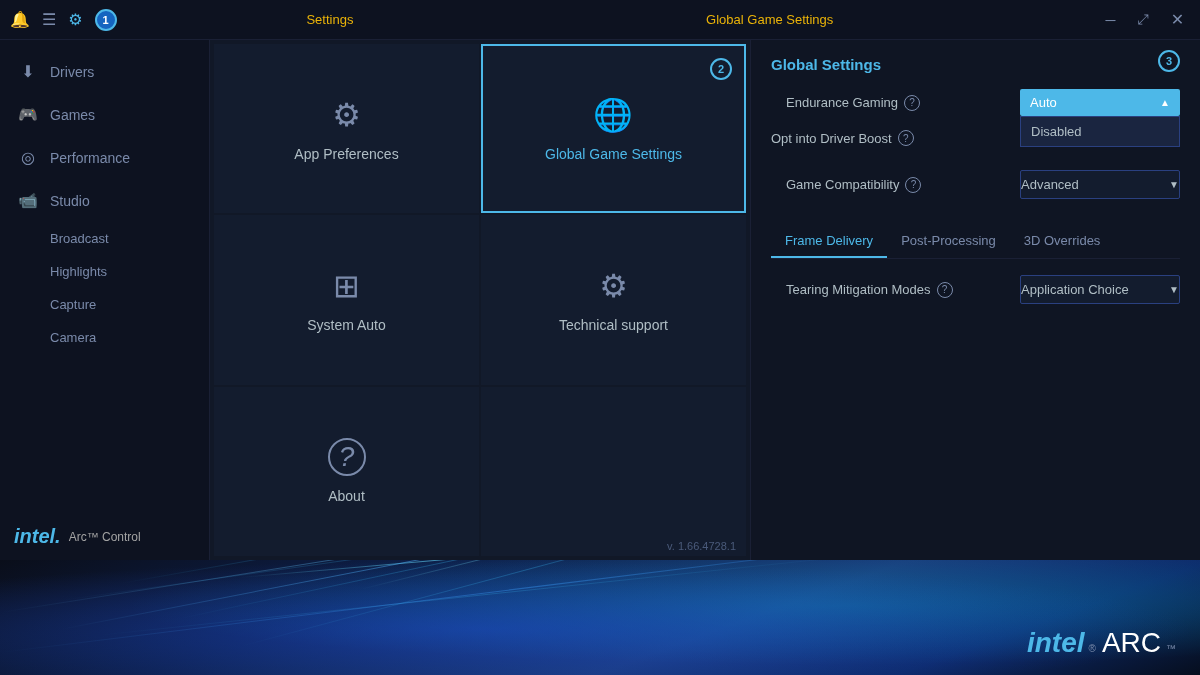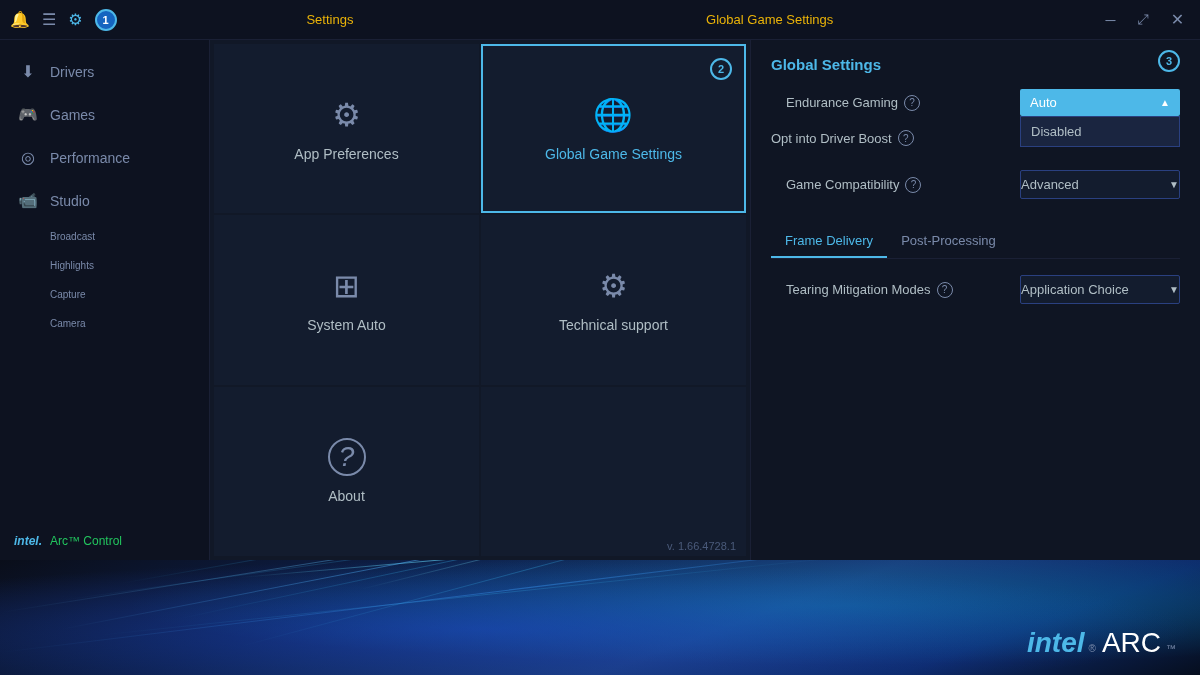--- a/index.html
+++ b/index.html
@@ -103,42 +103,42 @@
       width: 20px;
       text-align: center;
     }
 
     .sidebar-item-label { font-size: 14px; }
 
     .sidebar-sub-item {
       padding: 9px 18px 9px 50px;
       cursor: pointer;
       color: #7a8aaa;
-      font-size: 10px;
+      font-size: 13px;
     }
 
     .sidebar-footer {
       margin-top: auto;
       padding: 12px 14px;
       display: flex;
       align-items: center;
       gap: 8px;
     }
 
     .intel-logo-text {
       font-style: italic;
       font-weight: bold;
-      font-size: 12px;
+      font-size: 20px;
       color: #4db8e8;
       text-align: center;
     }
 
     .arc-text {
       font-size: 12px;
-      color: #22c55e;
+      color: #a3a3a3;
       text-align: center;
     }
 
     
     .content-area {
       flex: 1;
       background: #111827;
       display: flex;
       flex-direction: column;
       position: relative;
@@ -554,20 +554,21 @@
           <div class="dropdown-normal">
             <span>Advanced</span>
             <span class="dropdown-arrow">▼</span>
           </div>
         </div>
       </div>
 
       <div class="tabs-row">
         <div class="tab-item active">Frame Delivery</div>
         <div class="tab-item">Post-Processing</div>
+        <div class="tab-item">3D Overrides</div>
       </div>
 
       <div class="settings-row">
         <div class="settings-row-label">
           <span>Tearing Mitigation Modes</span>
           <div class="help-icon">?</div>
         </div>
         <div class="dropdown-container">
           <div class="dropdown-normal">
             <span>Application Choice</span>

